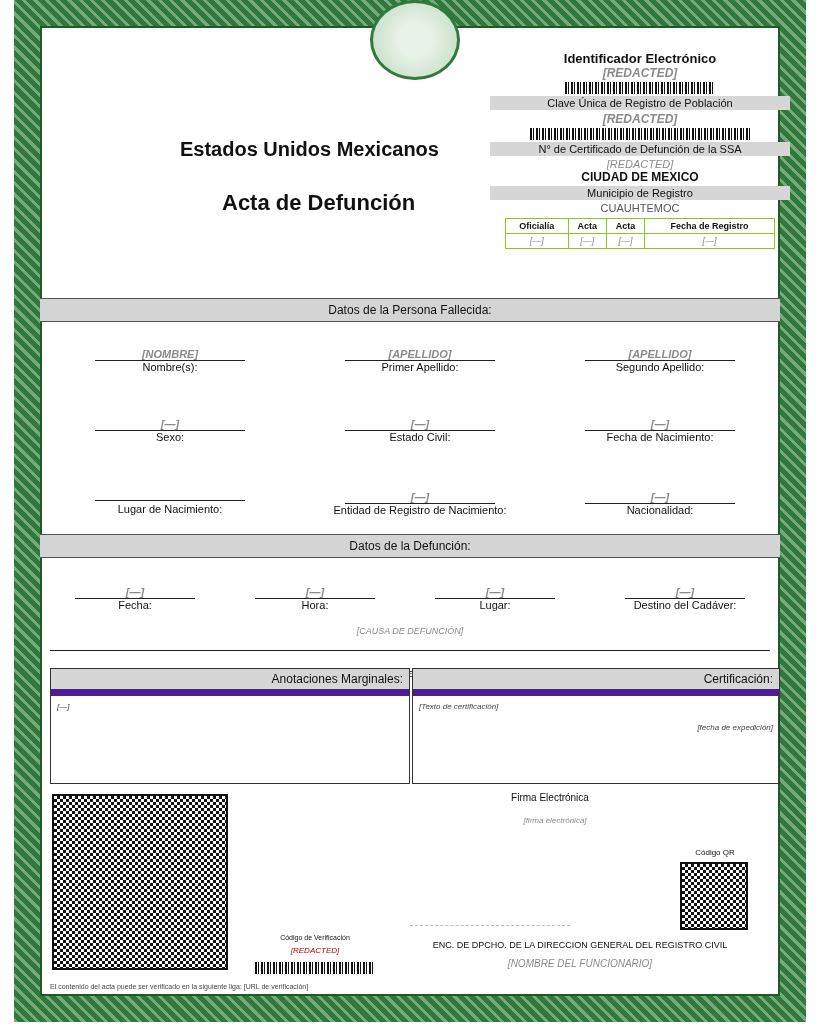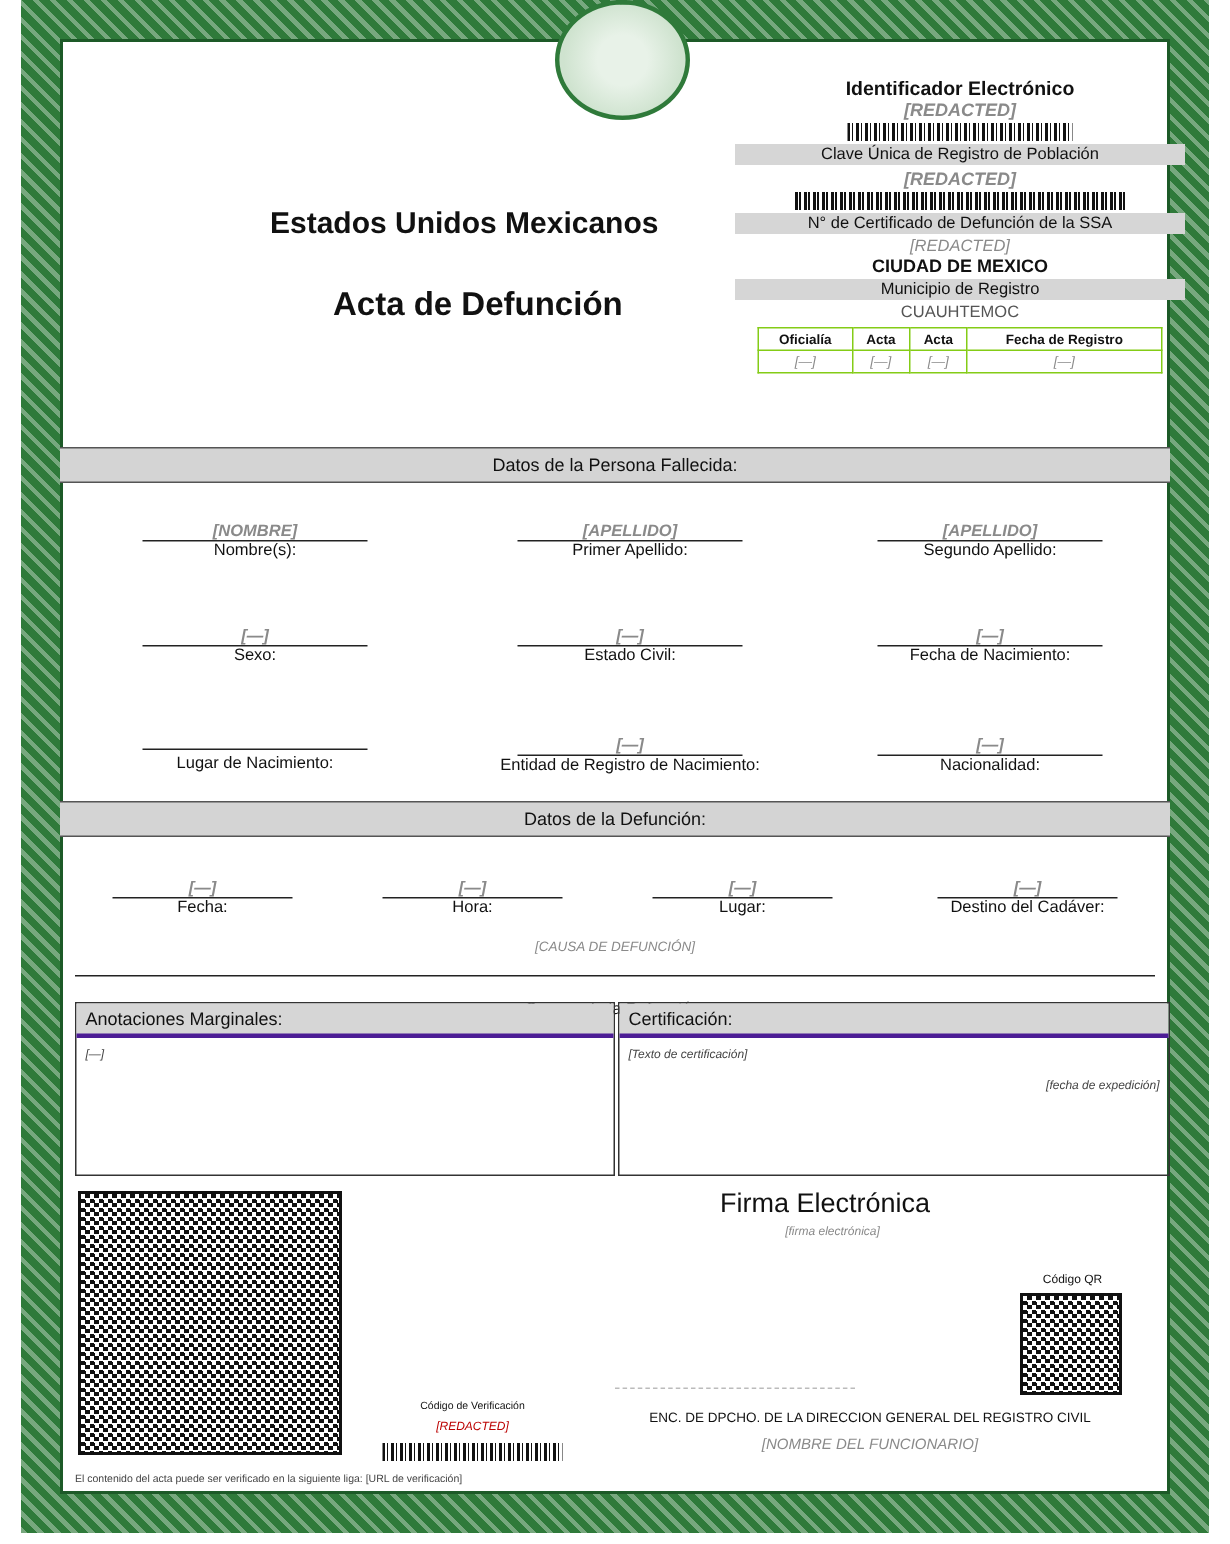--- a/index.html
+++ b/index.html
@@ -21,21 +21,21 @@
     .rightbox .val { font-weight: bold; font-size: 12px; }
     .bar { height: 12px; margin: 2px auto; width: 150px; background: repeating-linear-gradient(90deg,#111 0 2px,#fff 2px 3px,#111 3px 4px,#fff 4px 6px); }
     table.reg { width: 270px; margin: 4px auto; border-collapse: collapse; font-size: 9px; }
     table.reg td, table.reg th { border: 1px solid #84cc16; padding: 2px; text-align: center; }
     .section { position: absolute; left: 0; right: 0; background: #d4d4d4; text-align: center; font-size: 12px; padding: 4px 0; border-top: 1px solid #555; border-bottom: 1px solid #555; }
     .field { position: absolute; font-size: 11px; text-align: center; }
     .field .v { font-weight: bold; border-bottom: 1px solid #222; padding: 0 4px; min-width: 150px; display: inline-block; }
     .field .l { display: block; }
     .placeholder { color: #8a8a8a; font-style: italic; font-weight: normal; }
     .box { position: absolute; border: 1px solid #333; font-size: 12px; }
-    .box .head { background: #d6d6d6; padding: 3px 6px; border-bottom: 3px solid #4c1d95; }
+    .box .head { background: #d6d6d6; padding: 3px 6px; border-bottom: 7px solid #4c1d95; text-align: right; }
     .box .body { padding: 6px; font-size: 8px; color: #444; }
     .qr { position: absolute; background: repeating-conic-gradient(#111 0 25%, #fff 0 50%) 0 0/6px 6px; border: 2px solid #111; }
     .footer { position: absolute; left: 10px; right: 10px; bottom: 6px; font-size: 7px; color: #444; }
   </style>
 </head>
 <body>
 
 <div class="frame">
  <div class="inner">
   <div class="seal"></div>
@@ -106,21 +106,21 @@
     <div class="body placeholder">[Texto de certificación]</div>
     <div class="body placeholder" style="text-align:right">[fecha de expedición]</div>
   </div>
 
   <div class="qr" style="left:12px;top:768px;width:176px;height:176px"></div>
 
   <div class="field" style="left:200px;top:908px;width:150px;font-size:7px">Código de Verificación</div>
   <div class="field placeholder" style="left:200px;top:920px;width:150px;font-size:8px;color:#b00">[REDACTED]</div>
   <div class="bar" style="position:absolute;left:215px;top:934px;width:120px"></div>
 
-  <div class="field" style="left:380px;top:766px;width:260px;font-size:18px">Firma Electrónica</div>
+  <div class="field" style="left:380px;top:766px;width:260px;font-size:10px">Firma Electrónica</div>
   <div class="field placeholder" style="left:370px;top:790px;width:290px;font-size:8px">[firma electrónica]</div>
   <div class="field" style="left:635px;top:822px;width:80px;font-size:8px">Código QR</div>
   <div class="qr" style="left:640px;top:836px;width:68px;height:68px"></div>
   <div class="field" style="left:370px;top:836px;width:160px;height:64px;border-bottom:1px dashed #bbb"></div>
   <div class="field" style="left:370px;top:914px;width:340px;font-size:9px">ENC. DE DPCHO. DE LA DIRECCION GENERAL DEL REGISTRO CIVIL</div>
   <div class="field placeholder" style="left:370px;top:932px;width:340px;font-size:10px">[NOMBRE DEL FUNCIONARIO]</div>
 
   <div class="footer">El contenido del acta puede ser verificado en la siguiente liga: [URL de verificación]</div>
  </div>
 </div>

